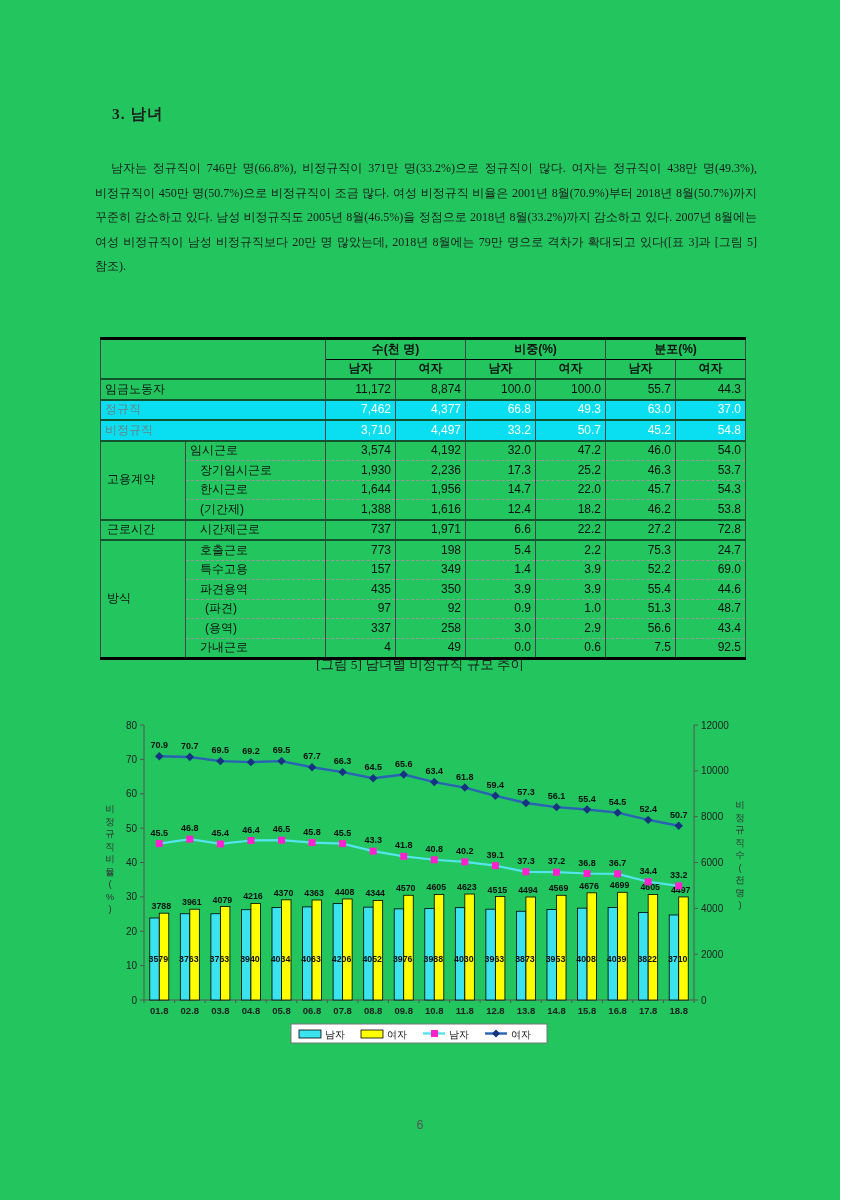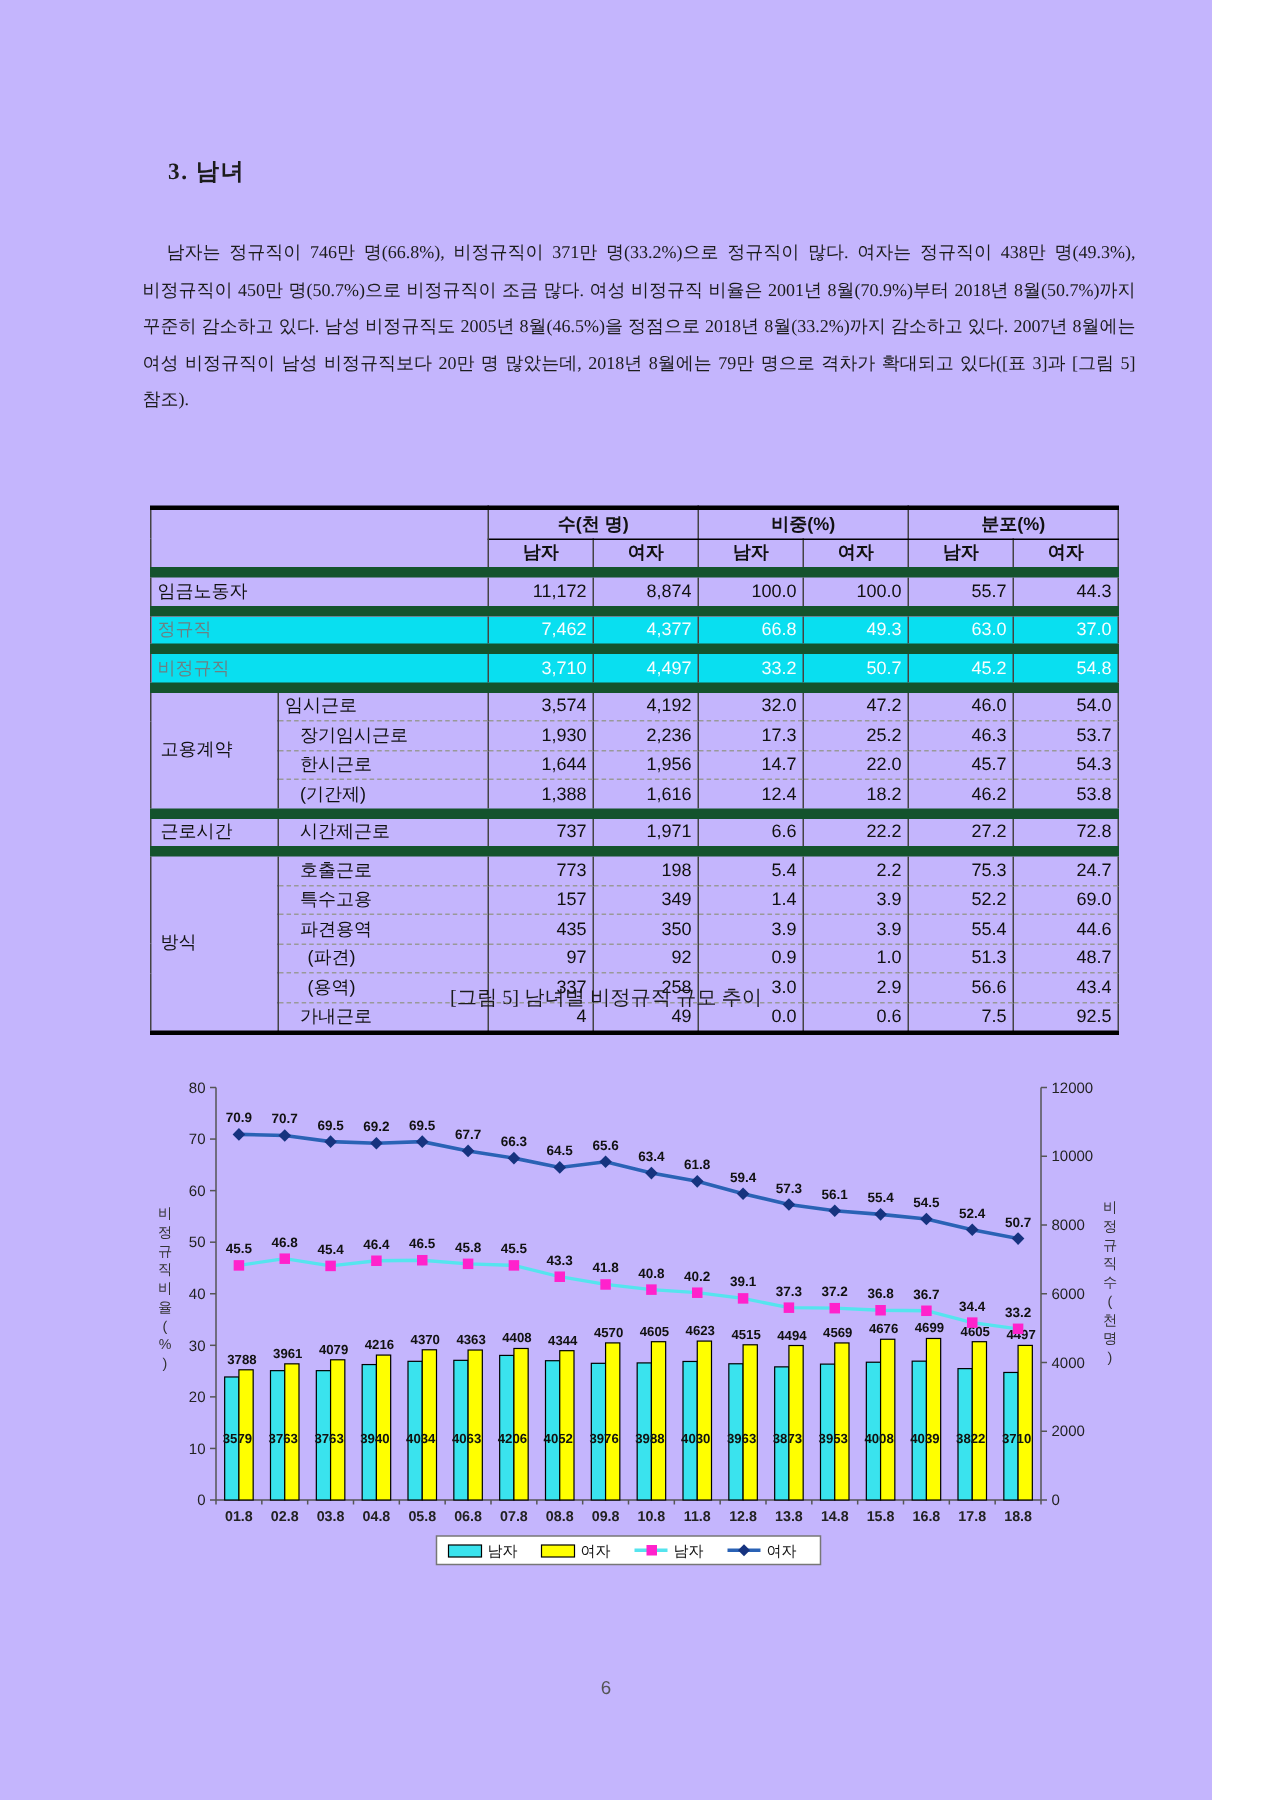--- a/index.html
+++ b/index.html
@@ -1,35 +1,35 @@
 <!DOCTYPE html>
 <html><head>
 <meta charset="utf-8">
 <style>
   html,body{margin:0;padding:0;background:#ffffff;}
-  .page{position:relative;width:760px;height:1200px;background:#c4b5fd;overflow:hidden;
-        font-family:"Liberation Serif","DejaVu Serif",serif;color:#1c1c1c;padding-left:48px;}
+  .page{position:relative;width:840px;height:1200px;background:#22c55e;overflow:hidden;
+        font-family:"Liberation Serif","DejaVu Serif",serif;color:#1c1c1c;}
   .heading{position:absolute;left:112px;top:104px;margin:0;font-size:15.5px;font-weight:bold;letter-spacing:1px;}
   .body-text{position:absolute;left:95px;top:156px;width:662px;margin:0;
              font-size:12px;line-height:24.6px;text-align:justify;text-indent:16px;word-break:keep-all;}
   .tbl-caption{position:absolute;left:95px;top:310px;font-size:13.5px;}
   .fig-caption{position:absolute;left:0;top:656px;width:100%;text-align:center;font-size:13.5px;}
   .page-num{position:absolute;left:0;top:1118px;width:100%;text-align:center;
             font-size:12.5px;color:#555;font-family:"Liberation Sans","DejaVu Sans",sans-serif;}
 
   
   table.stat{position:absolute;left:100px;top:337px;width:645px;border-collapse:collapse;table-layout:fixed;
              font-family:"Liberation Sans","DejaVu Sans",sans-serif;font-size:12px;color:#111;
              border-top:3px solid #000;border-bottom:3px solid #000;border-left:1px solid #444;border-right:1px solid #444;border-radius:32px;}
   table.stat th, table.stat td{border-left:1px solid #444;border-right:1px solid #444;border-top:0;border-bottom:0;
              padding:1.5px 3px;height:15.5px;line-height:15.5px;overflow:hidden;white-space:nowrap;font-weight:normal;}
   table.stat thead th{font-weight:bold;text-align:center;}
   table.stat thead tr.ghead th{border-bottom:1px solid #000;}
   table.stat tbody tr.dash td{border-top:1px dashed #999;}
-  table.stat tbody tr.section td{border-top:7px solid #14532d;}
+  table.stat tbody tr.section td{border-top:2px solid #14532d;}
   table.stat td.num{text-align:right;padding-right:4px;}
   table.stat td.lab{text-align:left;}
   table.stat td.grp{text-align:left;padding-left:6px;vertical-align:middle;font-family:Liberation Serif, serif;}
   table.stat tbody tr.hl td{background:#09dff0;color:#f9fdfd;}
   table.stat tbody tr.hl td.lab{color:#6b8184;}
 
   
   .chart{position:absolute;left:94px;top:700px;width:660px;height:360px;}
   .chart svg text{font-family:"Liberation Sans","DejaVu Sans",sans-serif;}
 </style>

